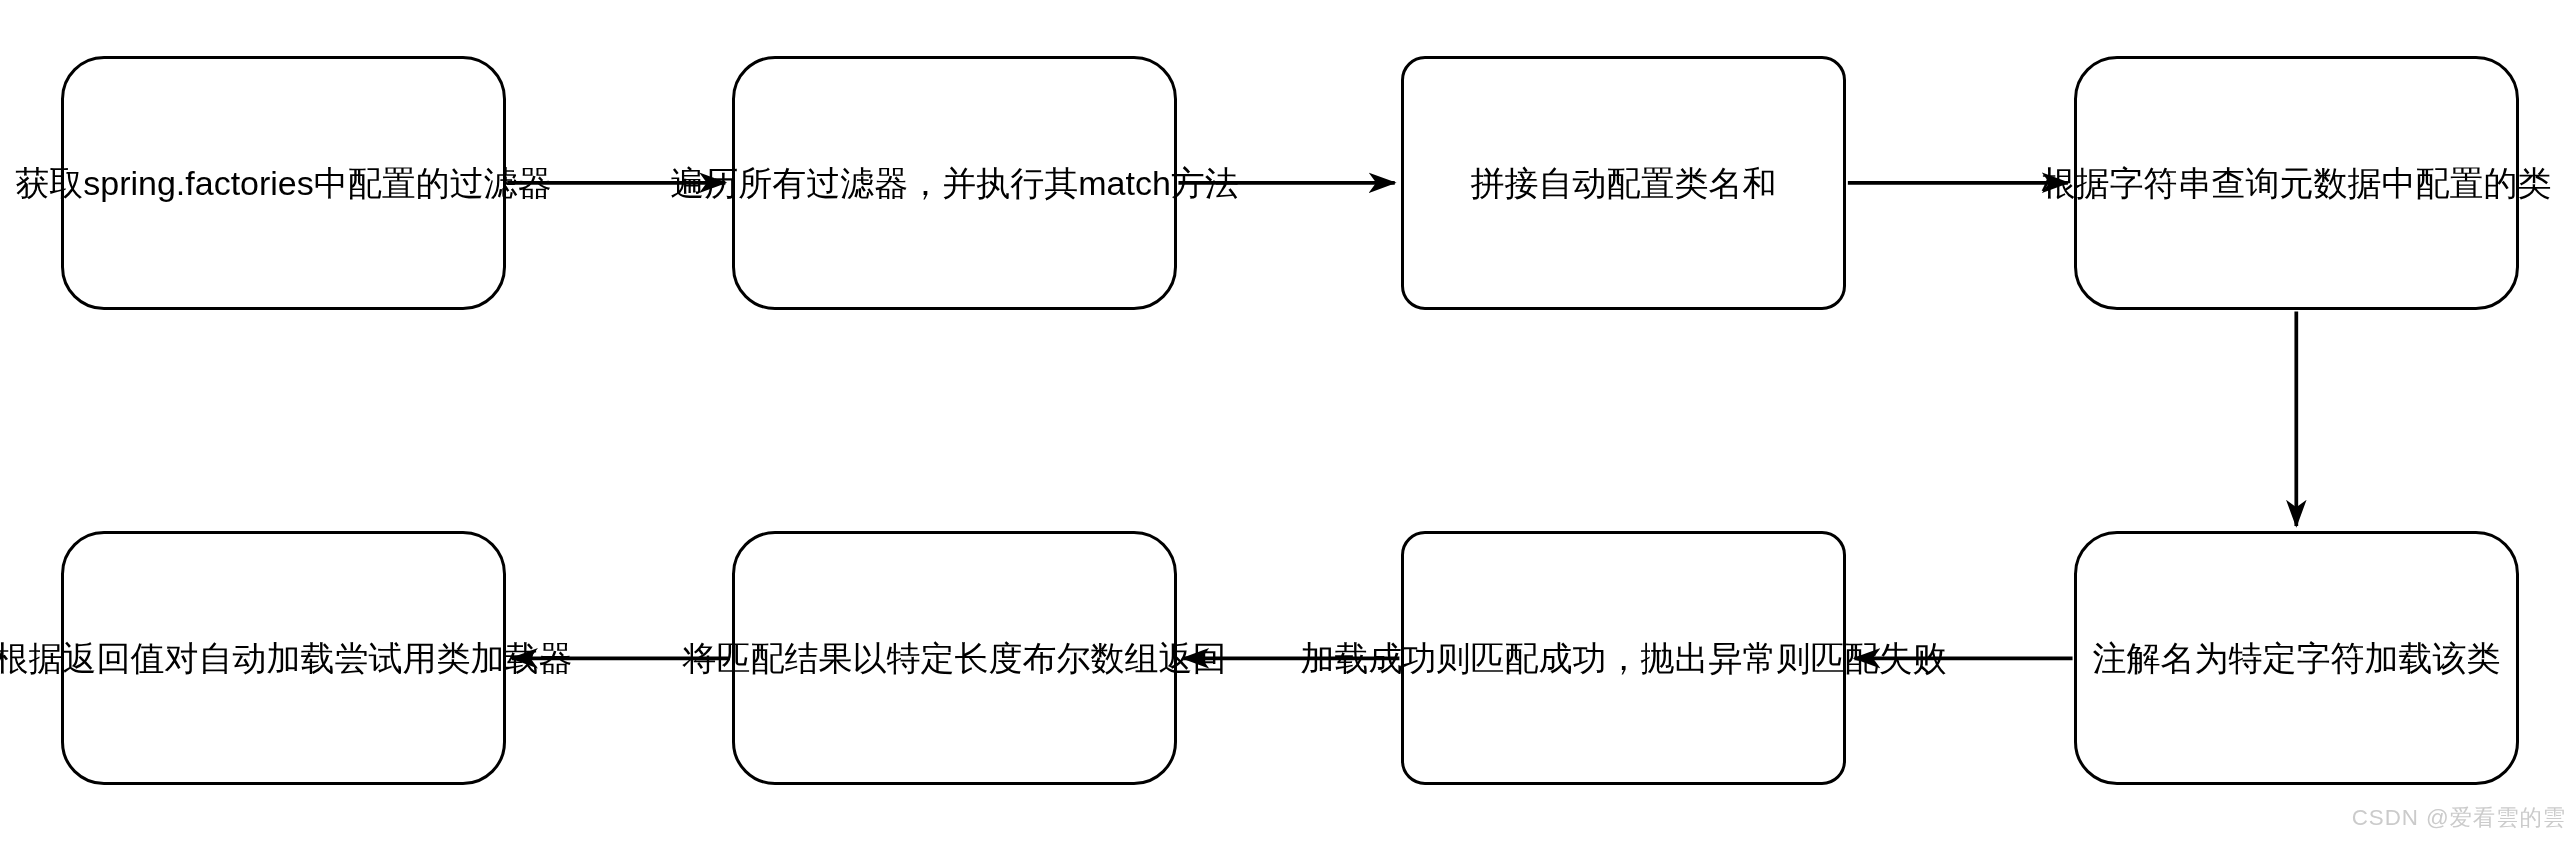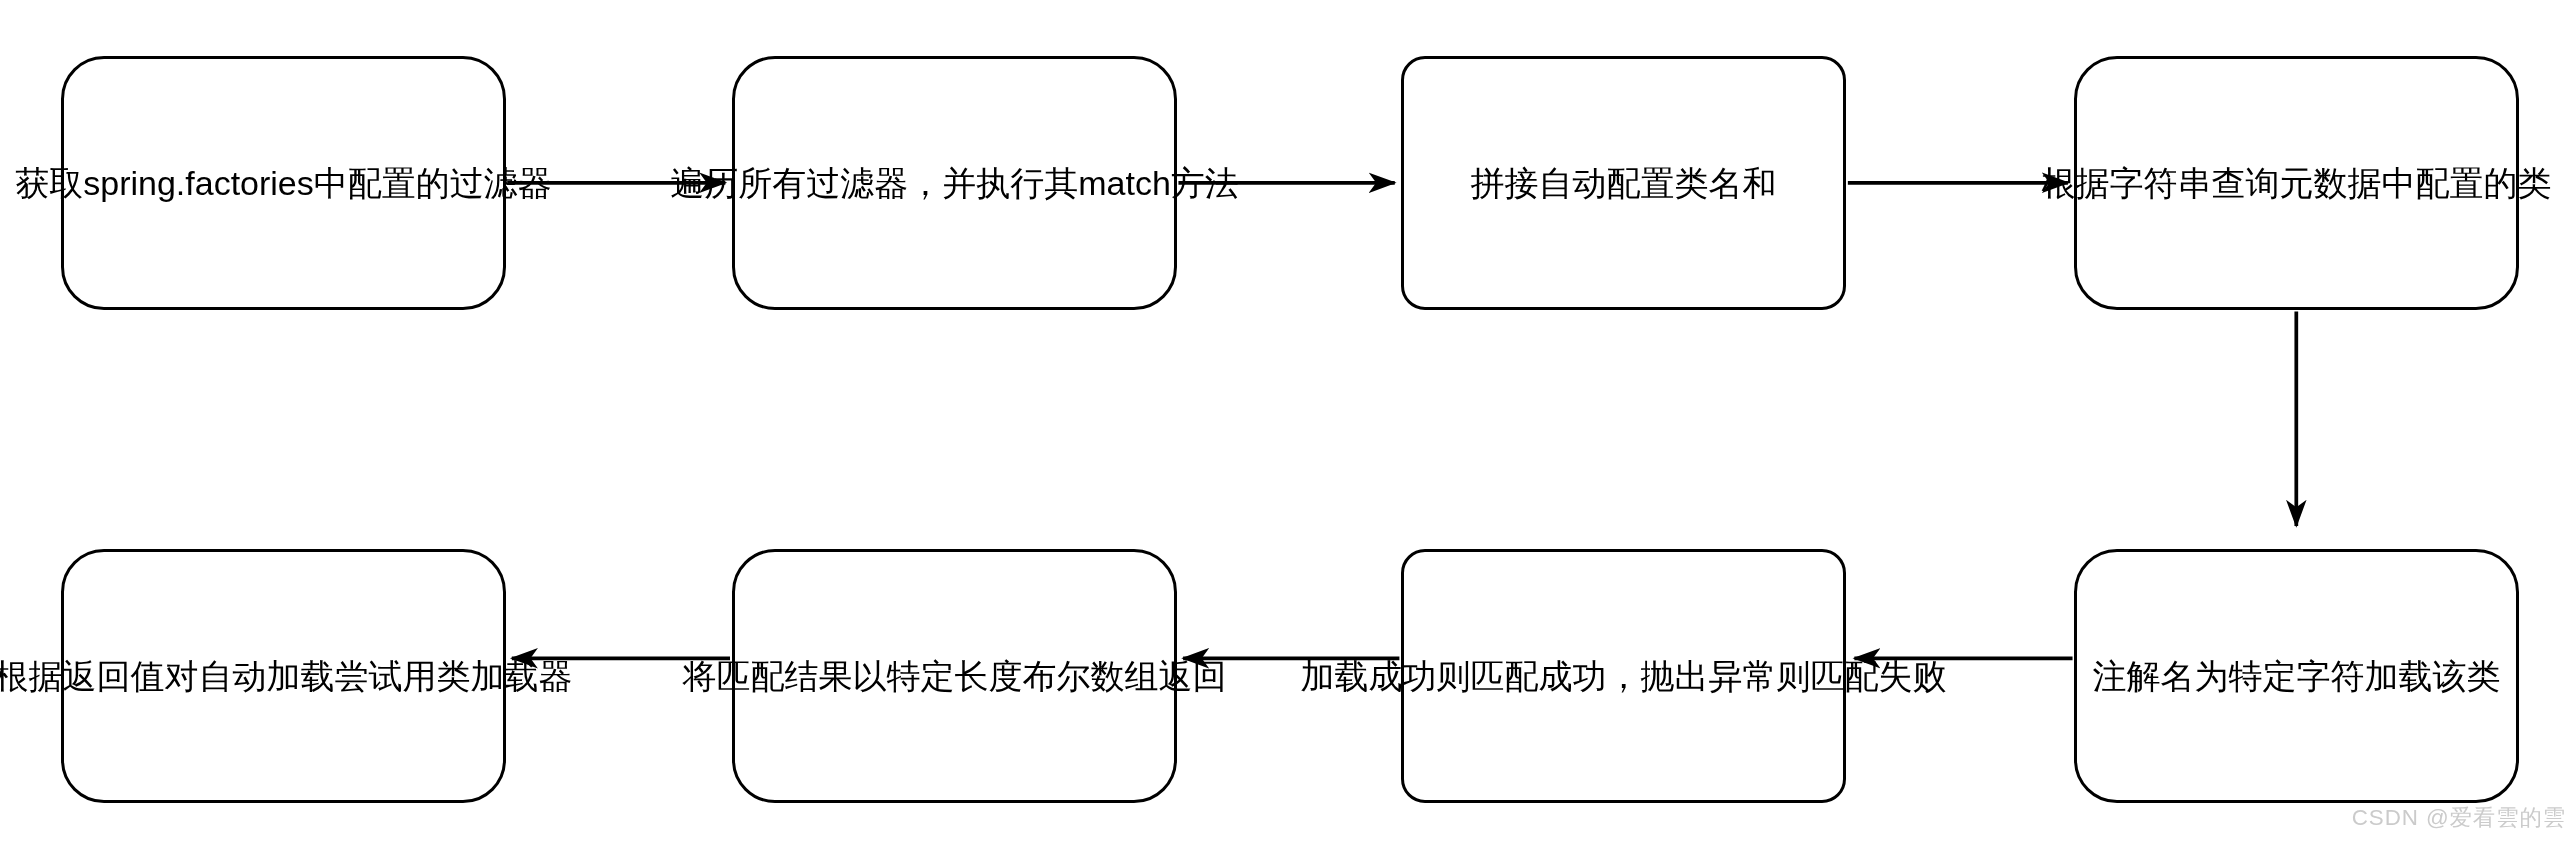--- a/index.html
+++ b/index.html
@@ -34,21 +34,21 @@
     display: flex;
     align-items: center;
     justify-content: center;
     text-align: center;
     font-size: 34px;
     line-height: 45px;
     color: #000000;
     white-space: nowrap;
   }
   .row-top    { top: 56px; }
-  .row-bottom { top: 549px; }
+  .row-bottom { top: 531px; }
   .col-0 { left: 61px; }
   .col-1 { left: 732px; }
   .col-2 { left: 1401px; border-radius: 24px; }
   .col-3 { left: 2074px; }
   .watermark {
     position: absolute;
     right: 10px;
     bottom: 9.3px;
     font-size: 22.4px;
     color: #cbcbcb;

